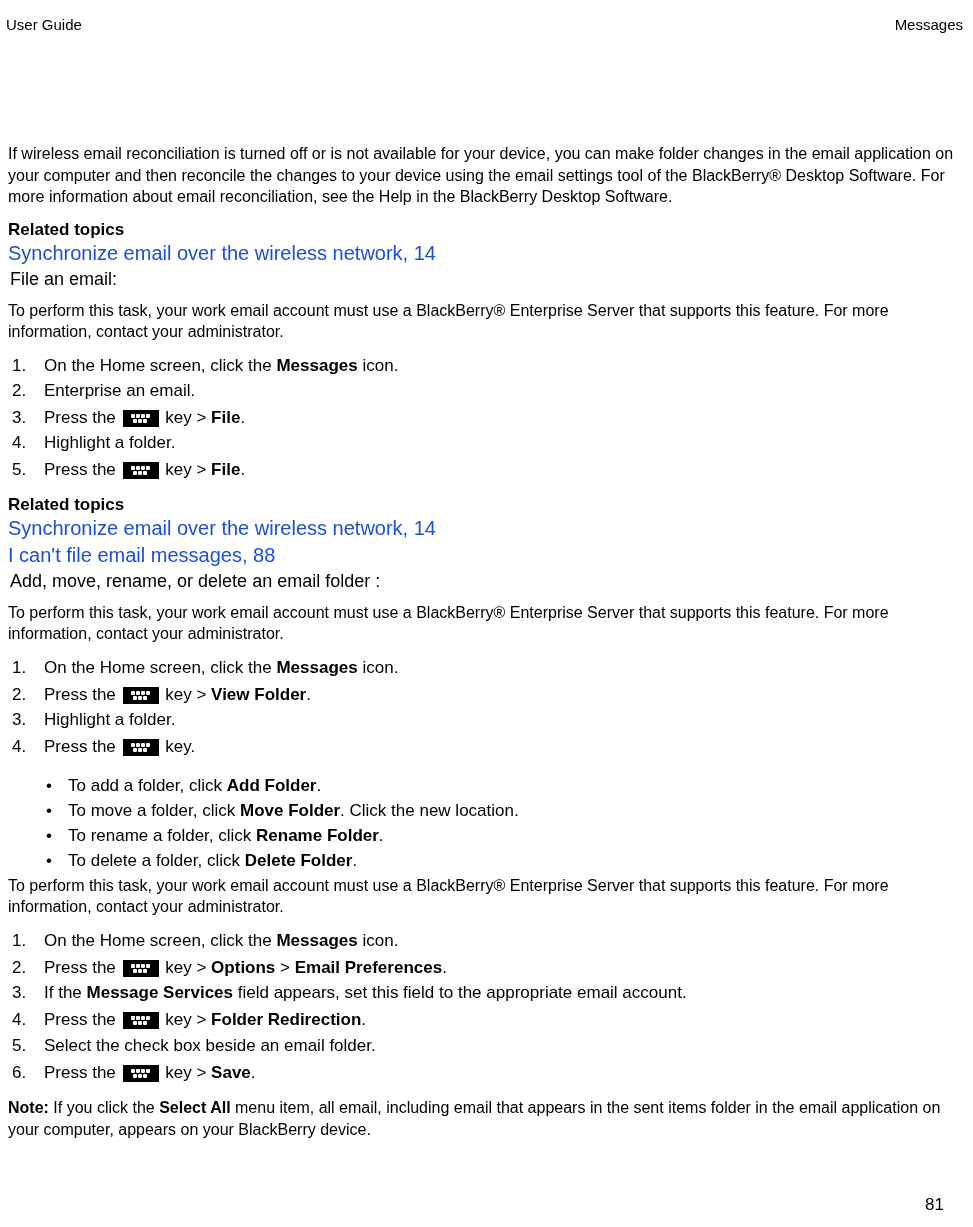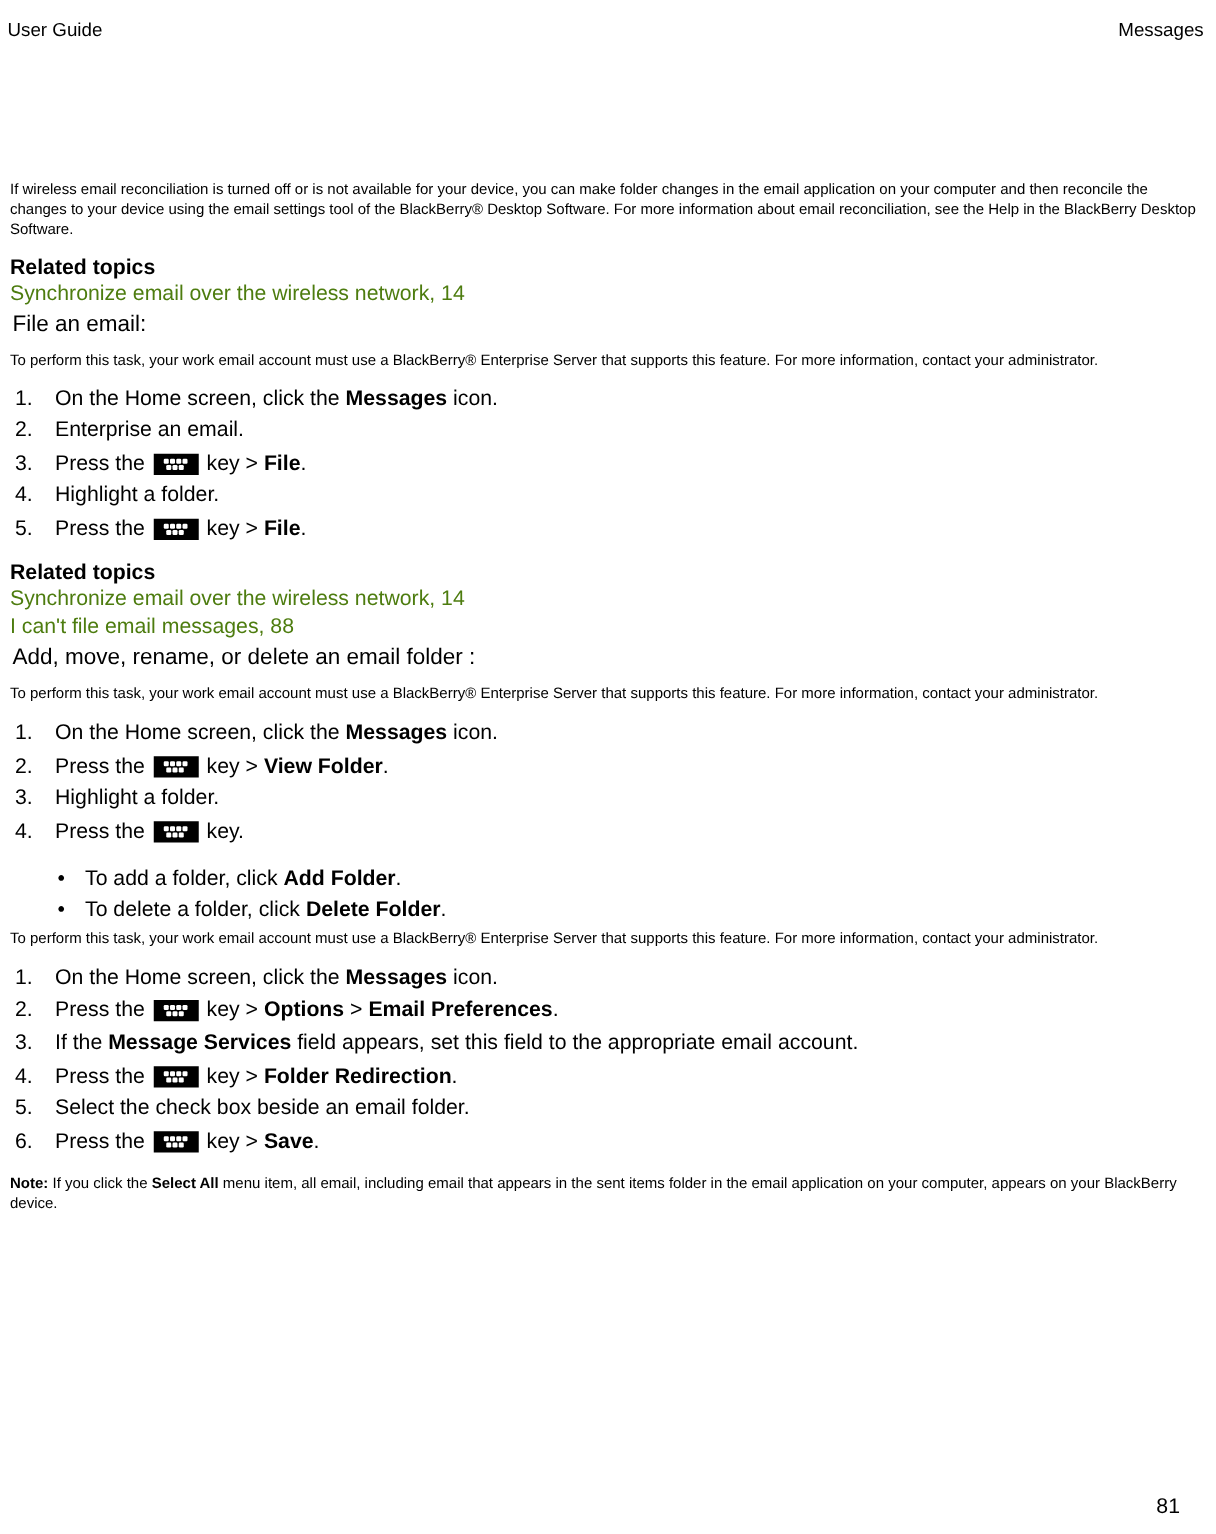--- a/index.html
+++ b/index.html
@@ -19,32 +19,32 @@
     .page-header {
       display: flex;
       justify-content: space-between;
       padding: 16px 10px 0 6px;
       font-size: 15px;
     }
     .content {
       padding: 110px 8px 0 8px;
     }
     .paragraph {
-      font-size: 12px;
+      font-size: 16px;
       line-height: 1.35;
       margin-bottom: 12px;
     }
     .related-label {
       font-weight: bold;
       font-size: 17px;
       margin-top: 4px;
     }
     .link {
-      color: #4d7c0f;
-      font-size: 17px;
+      color: #1d4ed8;
+      font-size: 20px;
       display: block;
       line-height: 1.35;
     }
     .section-title {
       font-family: 'Trebuchet MS', Arial, sans-serif;
       font-size: 18px;
       font-weight: normal;
       margin-top: 2px;
       margin-bottom: 10px;
       padding-left: 2px;
@@ -156,20 +156,22 @@
 
   <ol>
     <li><span>On the Home screen, click the </span><span class="bold">Messages</span><span> icon.</span></li>
     <li class="li-with-icon"><span>Press the </span><span class="bb-key"></span><span> key &gt; </span><span class="bold">View Folder</span><span>.</span></li>
     <li>Highlight a folder.</li>
     <li class="li-with-icon"><span>Press the </span><span class="bb-key"></span><span> key.</span></li>
   </ol>
 
   <ul class="bullets">
     <li><span>To add a folder, click </span><span class="bold">Add Folder</span><span>.</span></li>
+    <li><span>To move a folder, click </span><span class="bold">Move Folder</span><span>. Click the new location.</span></li>
+    <li><span>To rename a folder, click </span><span class="bold">Rename Folder</span><span>.</span></li>
     <li><span>To delete a folder, click </span><span class="bold">Delete Folder</span><span>.</span></li>
   </ul>
 
 
   <p class="paragraph">To perform this task, your work email account must use a BlackBerry® Enterprise Server that supports this feature. For more information, contact your administrator.</p>
 
   <ol>
     <li><span>On the Home screen, click the </span><span class="bold">Messages</span><span> icon.</span></li>
     <li class="li-with-icon"><span>Press the </span><span class="bb-key"></span><span> key &gt; </span><span class="bold">Options</span><span> &gt; </span><span class="bold">Email Preferences</span><span>.</span></li>
     <li><span>If the </span><span class="bold">Message Services</span><span> field appears, set this field to the appropriate email account.</span></li>

